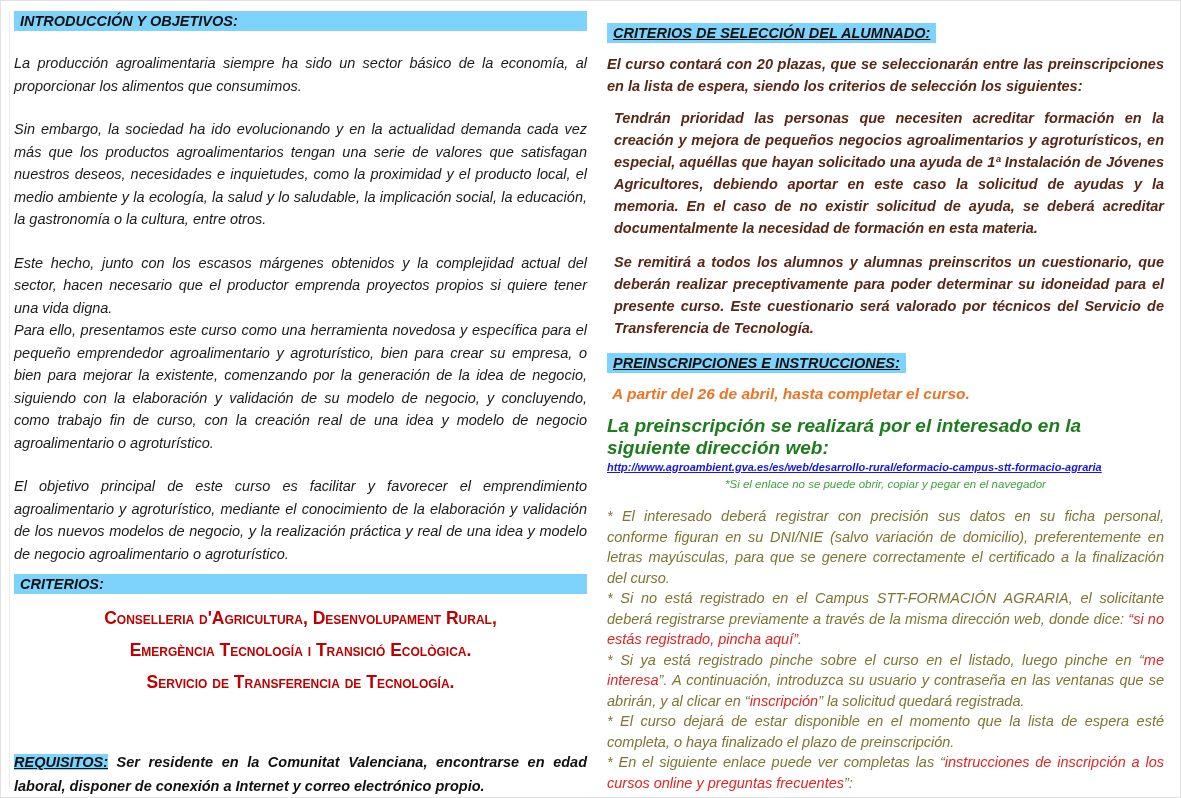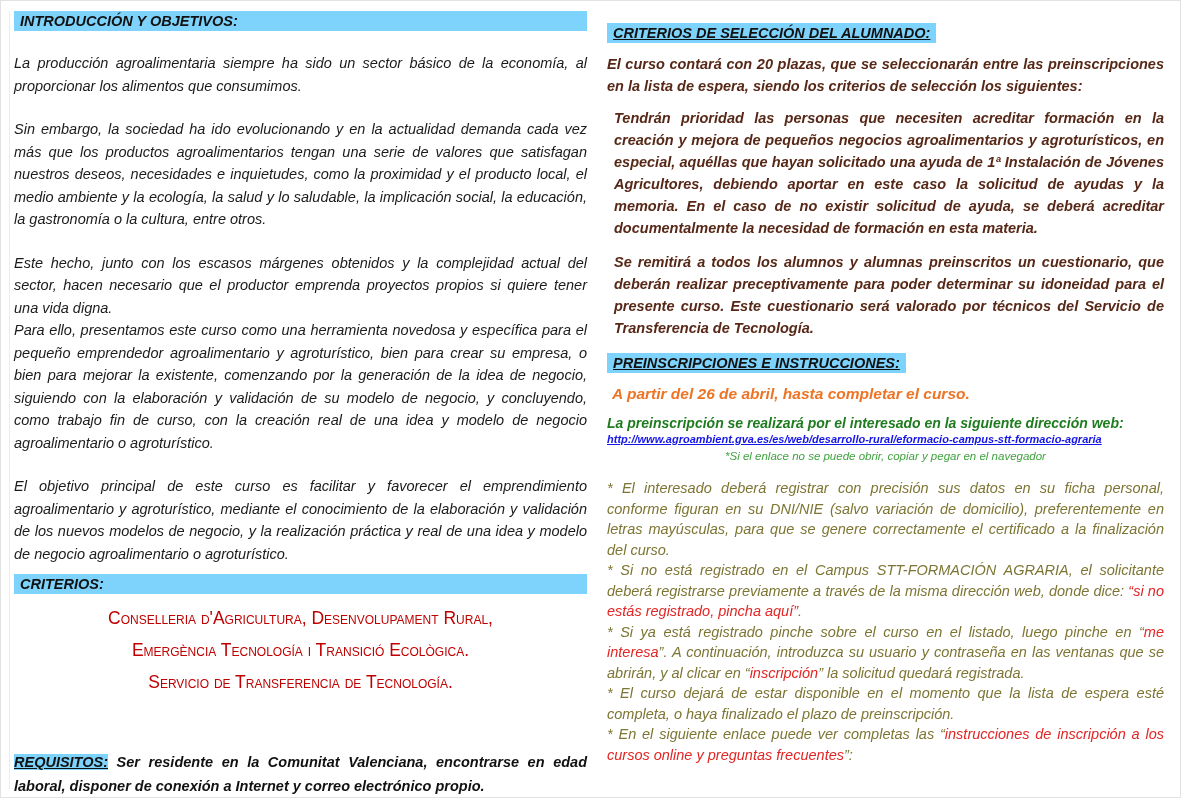--- a/index.html
+++ b/index.html
@@ -36,34 +36,34 @@
   
   .maroon {
     color:#572817; font-weight:bold; font-style:italic;
     font-size:14.5px; line-height:22px; text-align:justify;
   } .mt10 { margin-top:10px; } .mt12 { margin-top:12px; }
   .mt14 { margin-top:14px; }
   .ind { padding-left:7px; }
 
   
   .org-line {
-    color:#c00000; font-weight:normal;
+    color:#c00000; font-weight:bold;
     font-variant:small-caps;
     font-size:17.5px; text-align:center; line-height:1.25;
   }
   .org-group { margin-top:14px; }
   .org-line + .org-line { margin-top:10px; }
   .org-last { margin-top:19px; }
 
   
   .req { margin-top:56px; font-size:14.5px; line-height:24px; font-style:italic; font-weight:bold; color:#111; text-align:justify; }
 
   
   .orange-line { color:#ee7425; font-weight:bold; font-style:italic; font-size:15.5px; padding-left:5px; }
-  .green-line  { color:#1e7c1e; font-weight:bold; font-style:italic; font-size:14px; }
+  .green-line  { color:#1e7c1e; font-weight:bold; font-style:italic; font-size:19px; }
   .link {
     display:block; color:#1515e8; font-weight:bold; font-style:italic;
     text-decoration:underline; font-size:11px; line-height:17px;
     word-break:break-all; cursor:pointer;
   }
   .link-note { color:#3fa33f; font-style:italic; font-size:11.5px; text-align:center; margin-top:2px; }
 
   
   .bullet {
     color:#7d7533; font-style:italic; font-size:14.5px;

